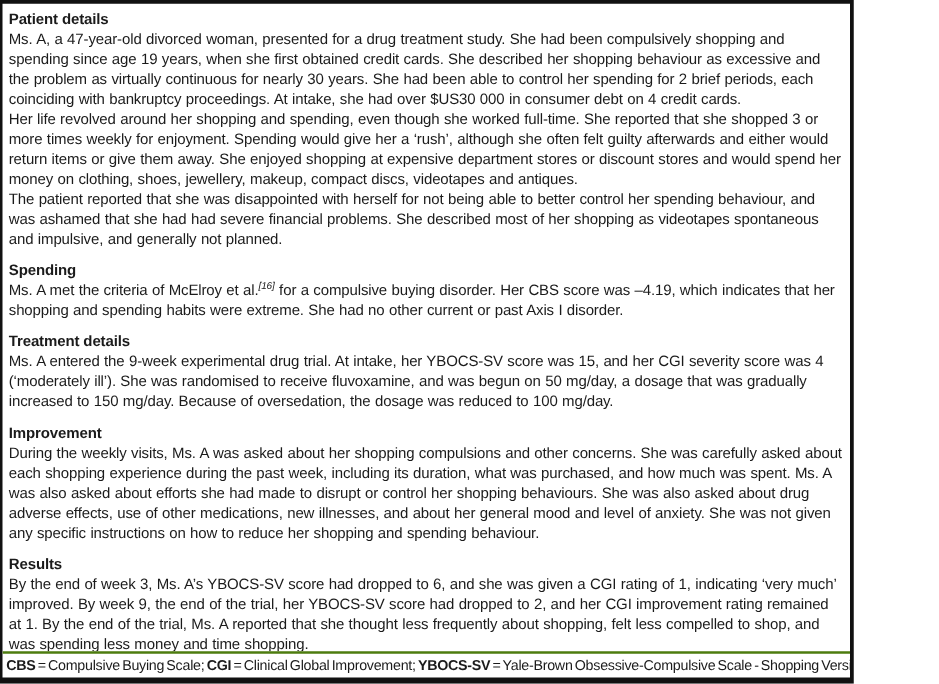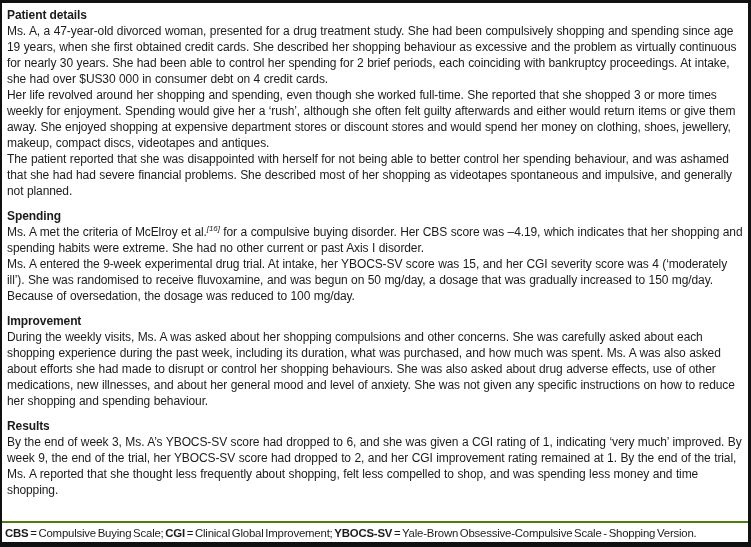--- a/index.html
+++ b/index.html
@@ -1,21 +1,21 @@
 <!DOCTYPE html>
 <html><head>
 <meta charset="utf-8">
 <style>
   html, body {
     margin: 0;
     padding: 0;
     background: #ffffff;
   }
   .page {
-    width: 751px;
+    width: 683px;
     height: 547px;
     box-sizing: border-box;
     background: #ffffff;
     border-top: 3px solid #111111;
     border-left: 2px solid #111111;
     border-right: 3px solid #111111;
     border-bottom: 5px solid #111111;
     display: flex;
     flex-direction: column;
     font-family: "Liberation Sans", "DejaVu Sans", sans-serif;
@@ -78,20 +78,21 @@
       <p>Her life revolved around her shopping and spending, even though she worked full-time. She reported that she shopped 3 or more times weekly for enjoyment. Spending would give her a ‘rush’, although she often felt guilty afterwards and either would return items or give them away. She enjoyed shopping at expensive department stores or discount stores and would spend her money on clothing, shoes, jewellery, makeup, compact discs, videotapes and antiques.</p>
       <p>The patient reported that she was disappointed with herself for not being able to better control her spending behaviour, and was ashamed that she had had severe financial problems. She described most of her shopping as videotapes spontaneous and impulsive, and generally not planned.</p>
     </section>
 
     <section>
       <h2>Spending</h2>
       <p><span>Ms. A met the criteria of McElroy et al.</span><sup>[16]</sup><span> for a compulsive buying disorder. Her CBS score was –4.19, which indicates that her shopping and spending habits were extreme. She had no other current or past Axis I disorder.</span></p>
     </section>
 
     <section>
+      <h2>Treatment details</h2>
       <p>Ms. A entered the 9-week experimental drug trial. At intake, her YBOCS-SV score was 15, and her CGI severity score was 4 (‘moderately ill’). She was randomised to receive fluvoxamine, and was begun on 50 mg/day, a dosage that was gradually increased to 150 mg/day. Because of oversedation, the dosage was reduced to 100 mg/day.</p>
     </section>
 
     <section>
       <h2>Improvement</h2>
       <p>During the weekly visits, Ms. A was asked about her shopping compulsions and other concerns. She was carefully asked about each shopping experience during the past week, including its duration, what was purchased, and how much was spent. Ms. A was also asked about efforts she had made to disrupt or control her shopping behaviours. She was also asked about drug adverse effects, use of other medications, new illnesses, and about her general mood and level of anxiety. She was not given any specific instructions on how to reduce her shopping and spending behaviour.</p>
     </section>
 
     <section>
       <h2>Results</h2>

